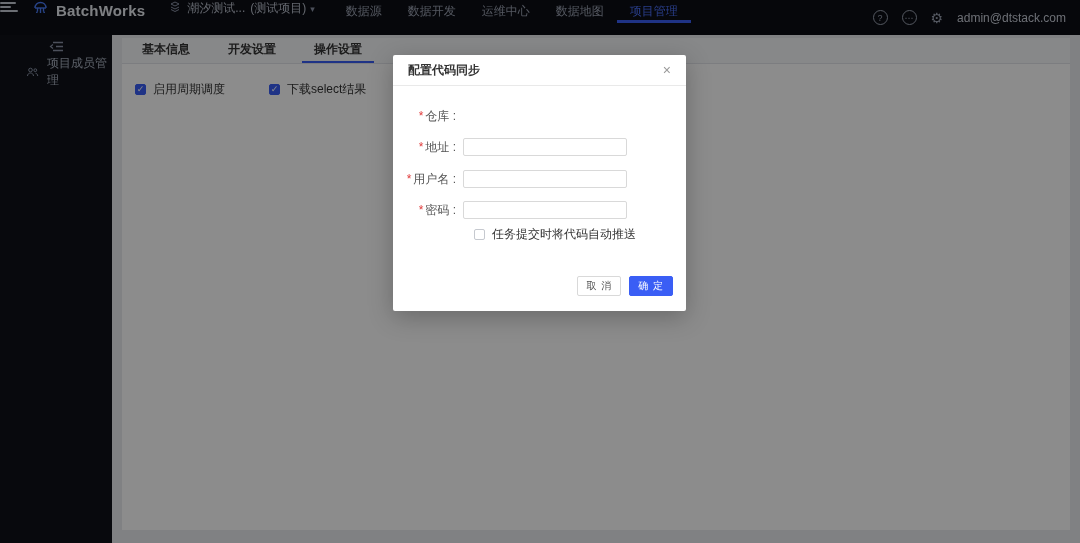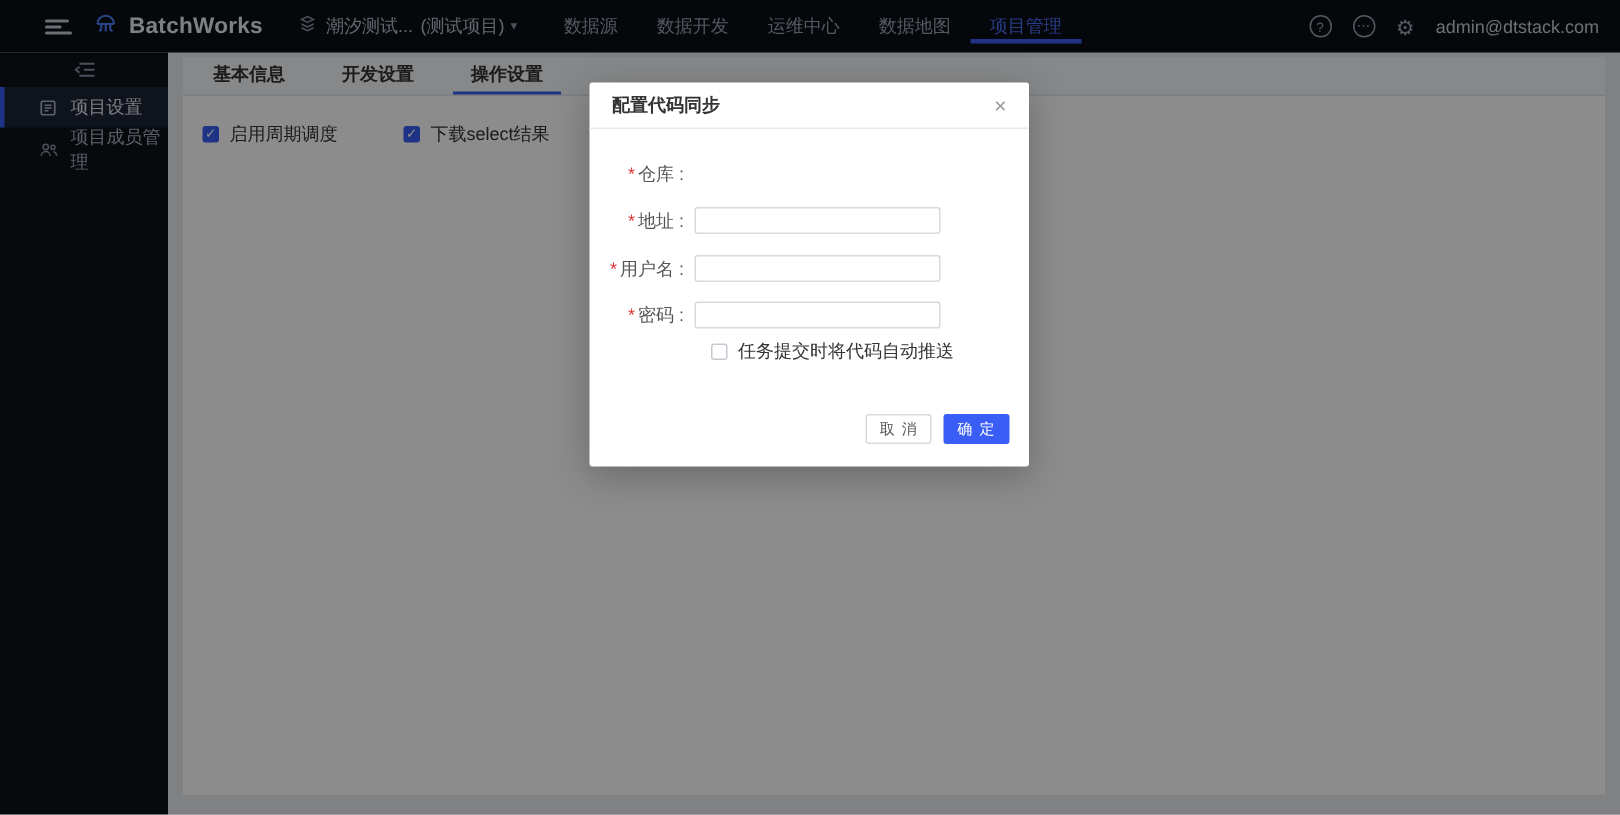--- a/index.html
+++ b/index.html
@@ -8,21 +8,21 @@
     position: relative; width: 1080px; height: 543px; overflow: hidden;
     background: #e9ebee;
     font-family: "Liberation Sans", "DejaVu Sans", sans-serif;
     font-size: 12px; color: #333;
   }
   
   .navbar {
     position: absolute; left: 0; top: 0; width: 1080px; height: 35px;
     background: #0b0d14; display: flex; align-items: stretch; z-index: 1;
   }
-  .nav-left { display: flex; align-items: center; padding-left: 30px; }
+  .nav-left { display: flex; align-items: flex-start; }
   .hamburger { width: 18px; height: 14px; display: flex; flex-direction: column; justify-content: space-between; padding: 2px 0; cursor: pointer; }
   .hamburger i { display: block; height: 2px; background: #c3c8d4; border-radius: 1px; }
   .hamburger i:nth-child(1) { width: 16px; }
   .hamburger i:nth-child(2) { width: 11px; }
   .logo { display: flex; align-items: center; margin-left: 14px; }
   .logo-text { color: #e6e9ef; font-size: 15px; font-weight: 600; margin-left: 7px; letter-spacing: .2px; }
   .project-selector { display: flex; align-items: center; margin-left: 24px; color: #b6bcc9; cursor: pointer; }
   .project-selector .pname { margin-left: 6px; max-width: 64px; overflow: hidden; white-space: nowrap; }
   .project-selector .psuffix { margin-left: 5px; }
   .project-selector .caret { margin-left: 4px; font-size: 9px; color: #8a92a6; }
@@ -131,29 +131,20 @@
     </div>
   </header>
 
   <aside class="sidebar">
     <div class="collapse-bar">
       <svg width="15" height="11" viewBox="0 0 15 11" fill="none">
         <path d="M4 1.5h10M7 5.5h7M4 9.5h10" stroke="#8a92a6" stroke-width="1.3"></path>
         <path d="M4 3.5L1.5 5.5L4 7.5" stroke="#8a92a6" stroke-width="1.2" fill="none"></path>
       </svg>
     </div>
-    <div class="side-item active">
-      <span class="sicon">
-        <svg width="12" height="12" viewBox="0 0 12 12" fill="none">
-          <rect x="1.5" y="1.5" width="9" height="9" rx="1" stroke="#aeb5c4" stroke-width="1.1"></rect>
-          <path d="M3.7 4.2h4.6M3.7 6h4.6M3.7 7.8h2.6" stroke="#aeb5c4" stroke-width="1"></path>
-        </svg>
-      </span>
-      <span>项目设置</span>
-    </div>
     <div class="side-item">
       <span class="sicon">
         <svg width="13" height="12" viewBox="0 0 13 12" fill="none">
           <circle cx="4.5" cy="4" r="1.8" stroke="#8a92a6" stroke-width="1"></circle>
           <path d="M1.5 10c0-1.8 1.4-3 3-3s3 1.2 3 3" stroke="#8a92a6" stroke-width="1"></path>
           <circle cx="9.3" cy="4.2" r="1.4" stroke="#8a92a6" stroke-width="1"></circle>
           <path d="M9.5 7.2c1.3.2 2.2 1.3 2.2 2.8" stroke="#8a92a6" stroke-width="1"></path>
         </svg>
       </span>
       <span>项目成员管理</span>

